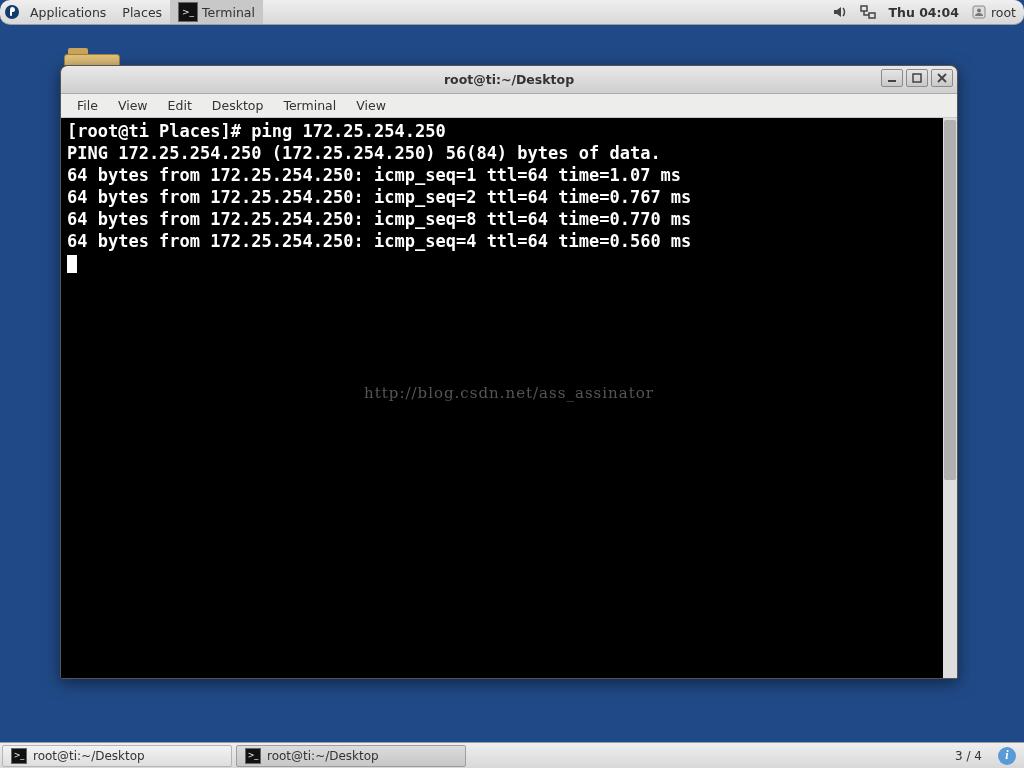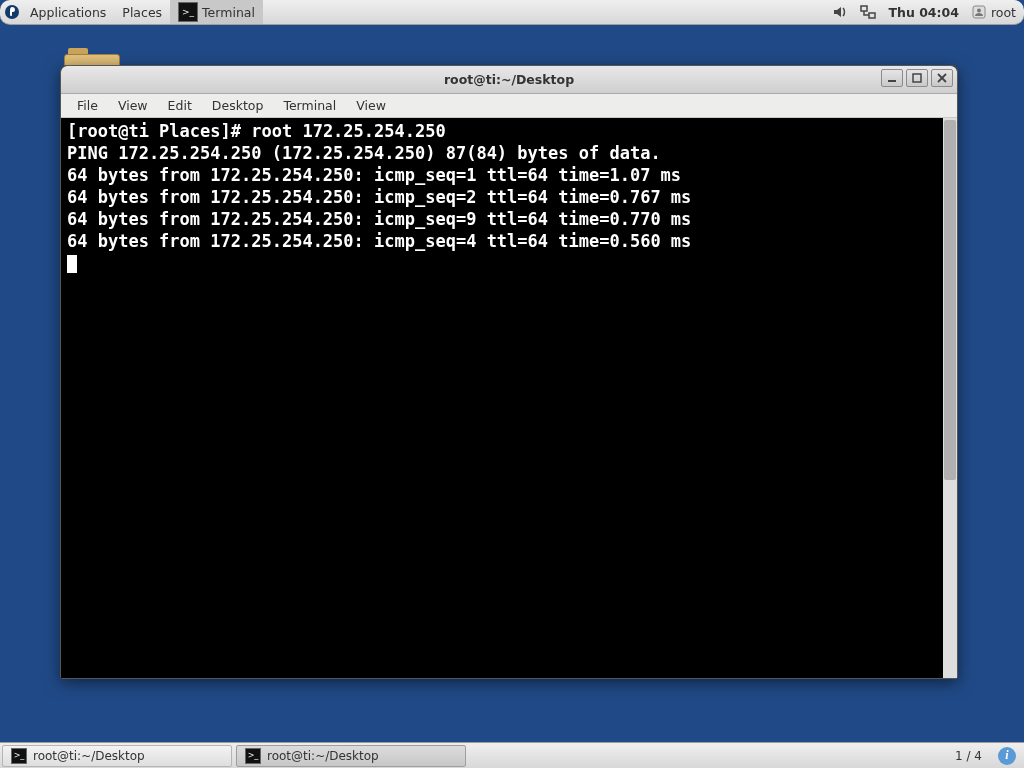--- a/index.html
+++ b/index.html
@@ -146,42 +146,43 @@
   </div>
   <div class="menubar">
     <div class="mitem"><span>File</span></div>
     <div class="mitem"><span>View</span></div>
     <div class="mitem"><span>Edit</span></div>
     <div class="mitem"><span>Desktop</span></div>
     <div class="mitem"><span>Terminal</span></div>
     <div class="mitem"><span>View</span></div>
   </div>
   <div class="term-body">
-    <div class="term-lines"><span>[root@ti Places]# </span><span>root 172.25.254.250</span>
-<span>PING 172.25.254.250 (172.25.254.250) 87(84) bytes of data.</span>
+    <div class="term-lines"><span>[root@ti Places]# </span><span>ping 172.25.254.250</span>
+<span>PING 172.25.254.250 (172.25.254.250) 56(84) bytes of data.</span>
 <span>64 bytes from 172.25.254.250: icmp_seq=1 ttl=64 time=1.07 ms</span>
 <span>64 bytes from 172.25.254.250: icmp_seq=2 ttl=64 time=0.767 ms</span>
-<span>64 bytes from 172.25.254.250: icmp_seq=9 ttl=64 time=0.770 ms</span>
+<span>64 bytes from 172.25.254.250: icmp_seq=8 ttl=64 time=0.770 ms</span>
 <span>64 bytes from 172.25.254.250: icmp_seq=4 ttl=64 time=0.560 ms</span>
 <span class="cursor"></span></div>
+    <div class="watermark">http://blog.csdn.net/ass_assinator</div>
     <div class="vscroll">
         <div class="thumb"></div>
       </div>
   </div>
 </div>
 
 <div class="bottom-panel">
   <div class="task">
     <span class="ticon">
         <span>&gt;_</span>
       </span>
     <span>root@ti:~/Desktop</span>
   </div>
   <div class="task active">
     <span class="ticon">
         <span>&gt;_</span>
       </span>
     <span>root@ti:~/Desktop</span>
   </div>
   <div class="spacer"></div>
-  <div class="ws"><span>1 / 4</span></div>
+  <div class="ws"><span>3 / 4</span></div>
   <div class="info">i</div>
 </div>
 
 </body></html>

